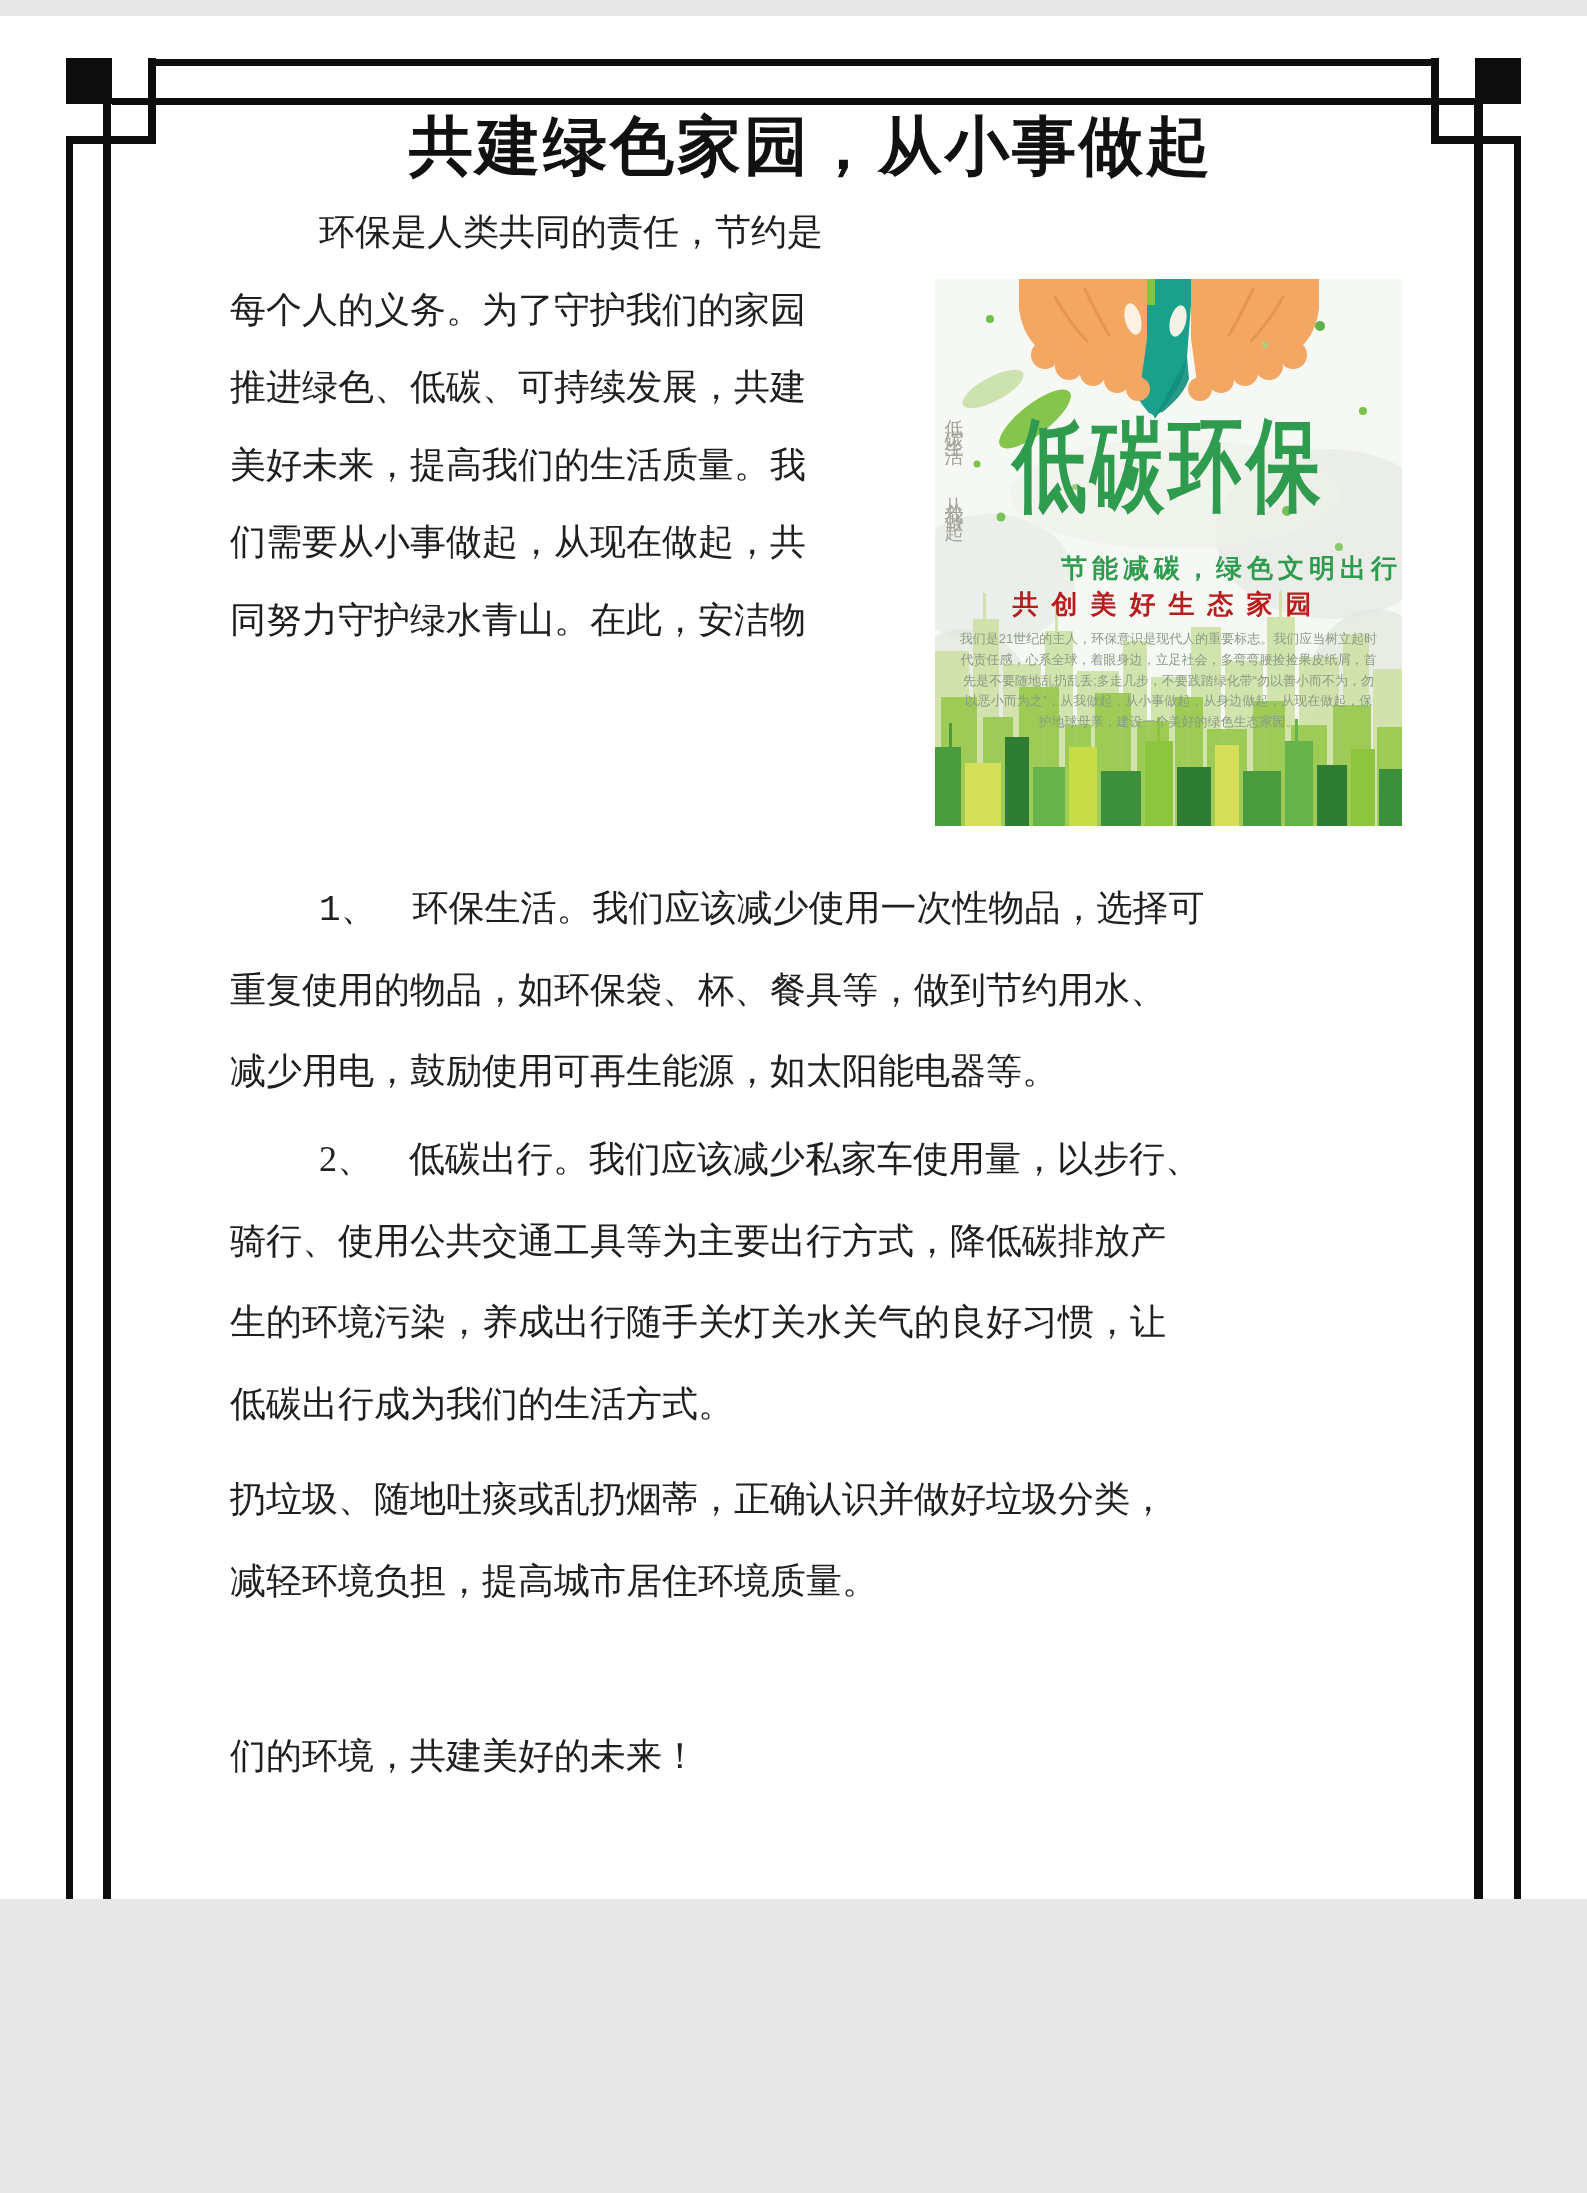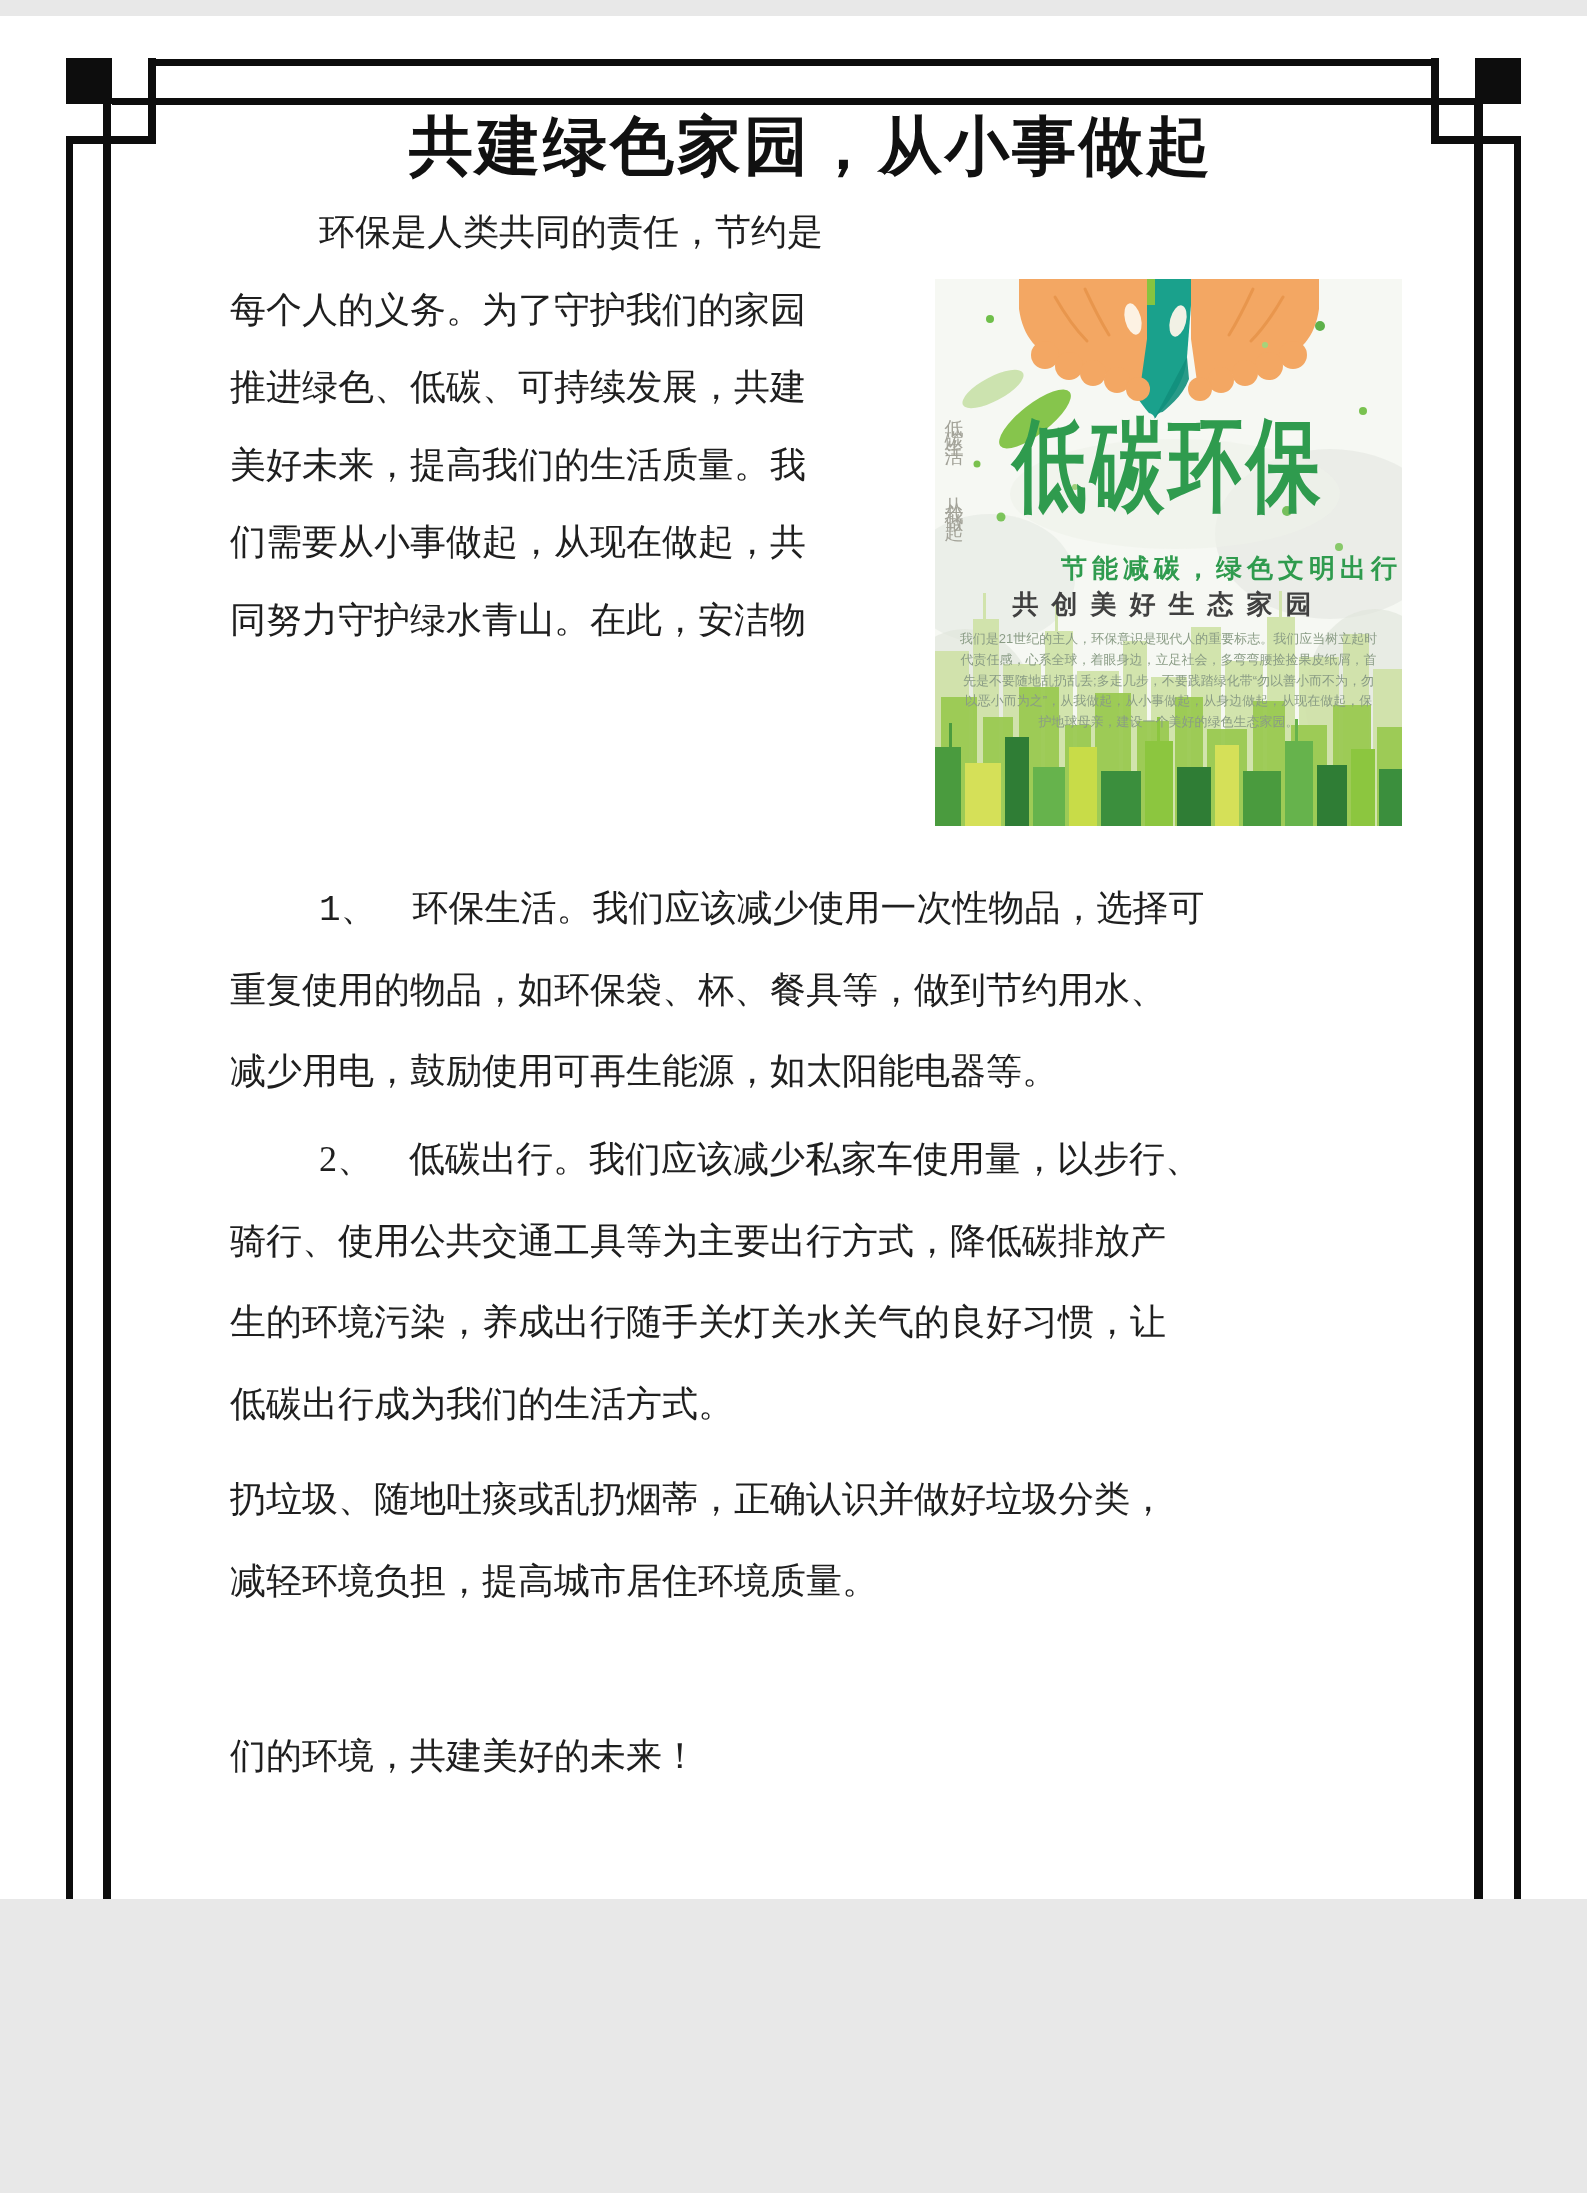--- a/index.html
+++ b/index.html
@@ -32,21 +32,21 @@
   }
   .poster-side .cap2{margin-top:26px;}
   .poster-title{
     position:absolute;left:0;top:135px;width:100%;text-align:center;z-index:4;
     font-size:78px;font-weight:800;letter-spacing:4px;color:#2f9b4e;
     transform:scale(0.95,1.3);transform-origin:center top;line-height:1;
   }
   .poster-sub1{position:absolute;left:0;top:272px;width:100%;text-align:right;z-index:4;
     font-size:26px;font-weight:700;letter-spacing:5px;color:#2f9b4e;}
   .poster-sub2{position:absolute;left:0;top:308px;width:100%;text-align:center;z-index:4;
-    font-size:26px;font-weight:700;letter-spacing:13px;color:#404040;}
+    font-size:26px;font-weight:700;letter-spacing:13px;color:#b91c1c;}
   .poster-body{position:absolute;left:24px;top:350px;width:419px;z-index:4;
     font-size:13px;line-height:20.8px;color:#8a9c85;text-align:center;}
 
   
   .footer{
     position:absolute;left:0;top:1985px;width:100%;height:105px;z-index:2;
     display:flex;justify-content:center;align-items:flex-end;
   }
   .f-year{font-size:44px;letter-spacing:8px;line-height:1;margin-bottom:12px;color:#0f766e;}
   .f-issue{font-size:92px;font-weight:700;font-style:italic;line-height:1;margin-left:2px;margin-bottom:8px;color:#111;}

